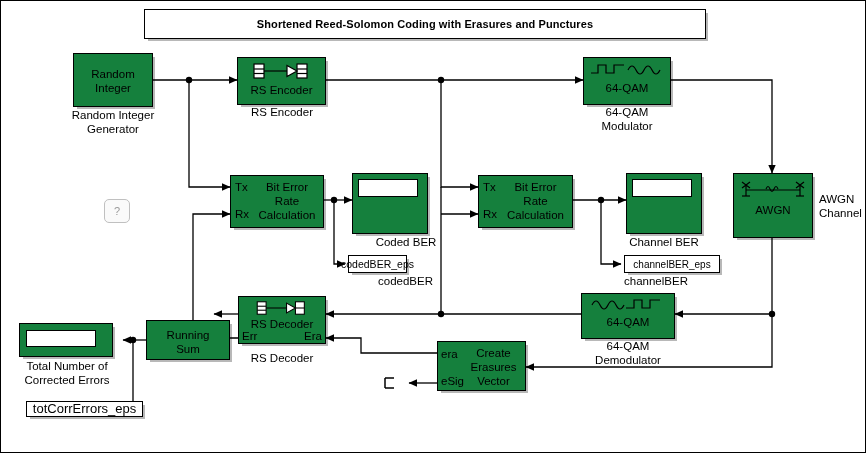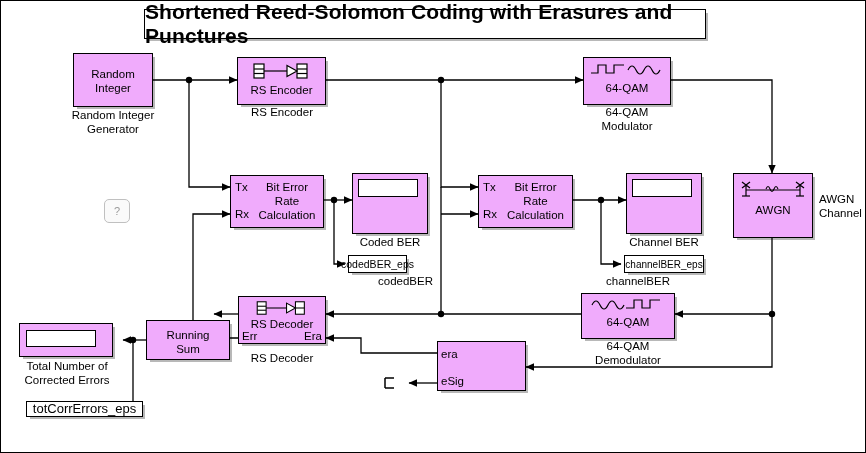--- a/index.html
+++ b/index.html
@@ -16,21 +16,21 @@
     height: 453px;
     background: #ffffff;
     border: 1px solid #000000;
     box-sizing: border-box;
     overflow: hidden;
   }
   
   .blk {
     position: absolute;
     box-sizing: border-box;
-    background: #f0abfc;
+    background: #15803d;
     border: 1.5px solid #000000;
     box-shadow: 3px 3px 0 -1px rgba(0,0,0,0.28);
     display: flex;
     align-items: center;
     justify-content: center;
     text-align: center;
     font-size: 11.5px;
     color: #000000;
     line-height: 1.15;
     padding-left: 26px;
@@ -50,21 +50,21 @@
     left: 143px;
     top: 8px;
     width: 560px;
     height: 28px;
     border: 1.5px solid #000000;
     background: #ffffff;
     box-shadow: 3px 3px 0 -1px rgba(0,0,0,0.28);
     display: flex;
     align-items: center;
     justify-content: center;
-    font-size: 21px;
+    font-size: 11px;
     font-weight: bold;
     letter-spacing: 0.1px;
   }
   
   #wires {
     position: absolute;
     left: 0; top: 0;
     width: 866px; height: 453px;
     pointer-events: none;
   }
@@ -255,36 +255,36 @@
     <span class="port" style="left:4px; top:5px;">Tx</span>
     <span class="port" style="left:4px; top:32px;">Rx</span>
     <span class="inner-txt" style="left:22px; right:2px; top:5px;">Bit Error
 Rate
 Calculation</span>
   </div>
 
   <div class="blk" style="left:351px; top:172px; width:76px; height:61px;">
     <span class="display-inner" style="left:5px; top:5px; width:58px; height:16px;"></span>
   </div>
-  <div class="lbl" style="left:340px; top:235px; width:98px;">Coded BER</div>
+  <div class="lbl" style="left:356px; top:235px; width:98px;">Coded BER</div>
 
   <div class="eps" style="left:347px; top:254px; width:59px; height:18px; font-size:10.5px;">
     <span>codedBER_eps</span>
   </div>
   <div class="lbl" style="left:342px; top:274px; width:90px;text-align:right;">codedBER</div>
 
   <div class="blk" style="left:625px; top:172px; width:76px; height:61px;">
     <span class="display-inner" style="left:5px; top:5px; width:58px; height:16px;"></span>
   </div>
   <div class="lbl" style="left:614px; top:235px; width:98px;">Channel BER</div>
 
-  <div class="eps" style="left:623px; top:254px; width:80px; height:18px; font-size:10px;">
+  <div class="eps" style="left:623px; top:254px; width:96px; height:18px; font-size:10px;">
     <span>channelBER_eps</span>
   </div>
-  <div class="lbl" style="left:592px; top:274px; width:90px;">channelBER</div>
+  <div class="lbl" style="left:610px; top:274px; width:90px;">channelBER</div>
 
   <div class="blk" style="left:237px; top:295px; width:88px; height:48px;">
     <svg class="icon" width="56" height="16" viewBox="0 0 60 18" style="left:16px; top:3px;">
       <rect x="1" y="2" width="10" height="14" fill="#fff" stroke="#000" stroke-width="1.2"></rect>
       <line x1="1" y1="7" x2="11" y2="7" stroke="#000" stroke-width="1.2"></line>
       <line x1="1" y1="11.5" x2="11" y2="11.5" stroke="#000" stroke-width="1.2"></line>
       <rect x="44" y="2" width="10" height="14" fill="#fff" stroke="#000" stroke-width="1.2"></rect>
       <line x1="44" y1="9" x2="54" y2="9" stroke="#000" stroke-width="1.2"></line>
       <line x1="11" y1="9" x2="35" y2="9" stroke="#000" stroke-width="1.2"></line>
       <path d="M34,3.5 L44,9 L34,14.5 z" fill="#fff" stroke="#000" stroke-width="1.2"></path>
@@ -306,20 +306,23 @@
   <div class="lbl" style="left:8px; top:359px; width:116px;">Total Number of
 Corrected Errors</div>
 
   <div class="eps" style="left:25px; top:400px; width:117px; height:16px; font-size:13px;align-items:flex-end;">
     <span>totCorrErrors_eps</span>
   </div>
 
   <div class="blk" style="left:436px; top:340px; width:89px; height:50px;">
     <span class="port" style="left:3px; top:6px;">era</span>
     <span class="port" style="left:3px; top:33px;">eSig</span>
+    <span class="inner-txt" style="left:26px; right:2px; top:5px;">Create
+Erasures
+Vector</span>
   </div>
 
   <svg class="icon" width="20" height="16" viewBox="0 0 20 16" style="left:382px; top:374px;">
     <path d="M2,3 L11,3 M2,3 L2,13 M2,13 L11,13" fill="none" stroke="#000" stroke-width="1.5"></path>
   </svg>
 
   <div id="help-btn">?</div>
 
 
 </div>

